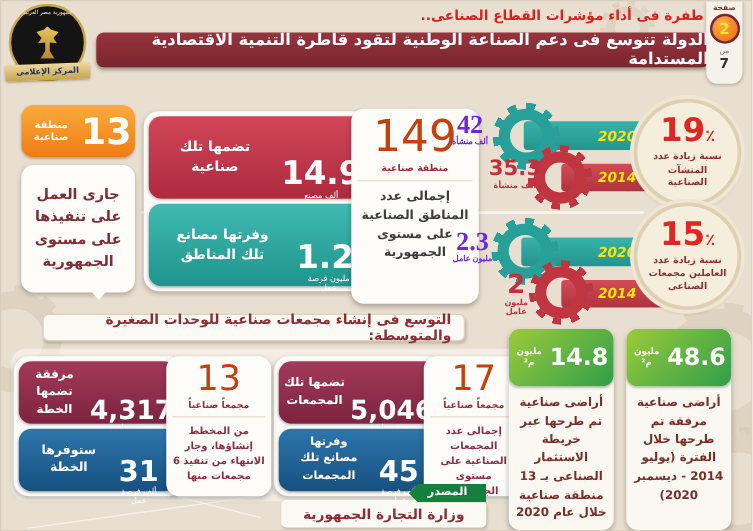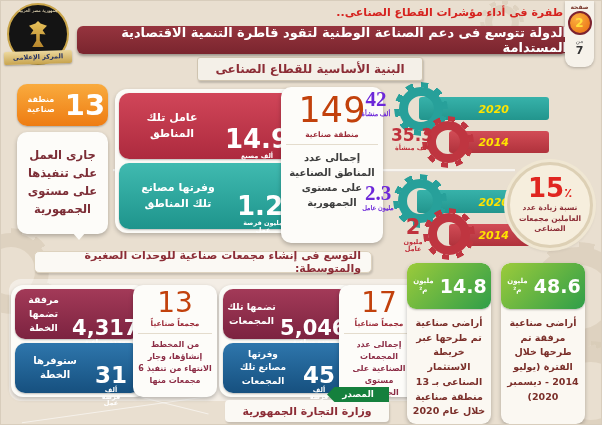--- a/index.html
+++ b/index.html
@@ -44,21 +44,21 @@
   .backing{background:#fcfbf7;border-radius:12px;box-shadow:0 2px 4px rgba(0,0,0,.22);z-index:1;}
   .pill{position:absolute;border-radius:10px;display:flex;align-items:center;justify-content:space-evenly;color:#fff;
         direction:rtl;z-index:1;box-shadow:0 1px 2px rgba(0,0,0,.25);}
   .orangebox{background:linear-gradient(180deg,#f9ab3e,#ee7c12);}
   .redbox{background:linear-gradient(180deg,#d14659,#ad2a3e);}
   .tealpill{background:linear-gradient(180deg,#40bab0,#1e948c);}
   .maroonpill{background:linear-gradient(180deg,#a33a58,#7c2340);}
   .bluepill{background:linear-gradient(180deg,#2e76ac,#16507f);}
   .numwrap{text-align:center;line-height:1.05;margin-top:34px;}
   .num{font-weight:bold;display:block;}
-  .unit{display:block;font-size:6.5px;font-weight:bold;}
+  .unit{display:block;font-size:6.5px;font-weight:normal;}
   .side-unit{font-size:8px;font-weight:bold;width:42px;text-align:center;line-height:1.3;}
   .note{font-weight:bold;text-align:center;line-height:1.45;}
   
   .wcard{position:absolute;background:#fdfcf9;border-radius:10px;box-shadow:0 2px 4px rgba(0,0,0,.25);text-align:center;
         direction:rtl;z-index:2;box-sizing:border-box;padding:6px 5px;}
   .big-maroon{color:#c2410c;font-weight:normal;line-height:1;}
   .sm-maroon{color:#9c2b38;font-weight:bold;font-size:7.5px;display:block;margin-top:2px;}
   .cardnote{font-weight:bold;line-height:1.5;border-top:1px solid #e4dccd;margin-top:5px;padding-top:5px;}
   .bubble{left:16px;top:131px;width:91px;height:102px;background:#fdfcf9;border-radius:10px;z-index:1;
         box-shadow:0 2px 4px rgba(0,0,0,.25);color:#7c2d36;font-weight:bold;font-size:11.5px;direction:rtl;
@@ -124,21 +124,20 @@
   <div class="abs lightpanel" style="left:8px;top:278px;width:410px;height:122px"></div>
 
   <div class="abs logo">
     <span class="ringtxt">جمهورية مصر العربية</span>
     <span class="eagle"></span>
     <span class="ringtxt">رئاسة مجلس الوزراء</span>
   </div>
   <div class="abs logobanner">المركز الإعلامى</div>
   <div class="abs tagline">طفرة فى أداء مؤشرات القطاع الصناعى..</div>
   <div class="abs titlebar">الدولة تتوسع فى دعم الصناعة الوطنية لتقود قاطرة التنمية الاقتصادية المستدامة</div>
-  <div class="abs subtitle">البنية الأساسية للقطاع الصناعى</div>
   <div class="abs pagestrip">
     <span class="pword">صفحة</span>
     <span class="pnum">2</span>
     <span class="pof">من</span>
     <span class="ptotal">7</span>
   </div>
 
   <div class="pill orangebox" style="left:16px;top:83px;width:91px;height:42px">
     <span class="num" dir="ltr" style="font-size:29px">13</span>
     <span class="side-unit">منطقة صناعية</span>
@@ -146,21 +145,21 @@
   <div class="abs bubble">
     <span>جارى العمل على تنفيذها على مستوى الجمهورية</span>
   </div>
 
   <div class="abs backing" style="left:114px;top:88px;width:192px;height:144px"></div>
   <div class="pill redbox" style="left:118px;top:92px;width:184px;height:66px">
     <span class="numwrap">
       <span class="num" dir="ltr" style="font-size:26px">14.9</span>
       <span class="unit">ألف مصنع</span>
     </span>
-    <span class="note" style="font-size:11px;width:78px">عامل تلك المناطق</span>
+    <span class="note" style="font-size:11px;width:78px">تضمها تلك صناعية</span>
   </div>
   <div class="pill tealpill" style="left:118px;top:162px;width:184px;height:66px">
     <span class="numwrap">
       <span class="num" dir="ltr" style="font-size:26px">1.2</span>
       <span class="unit" style="width:40px">مليون فرصة عمل</span>
     </span>
     <span class="note" style="font-size:11px;width:78px">وفرتها مصانع تلك المناطق</span>
   </div>
 
   <div class="wcard" style="left:280px;top:86px;width:102px;height:156px">
@@ -208,20 +207,24 @@
   </div>
   <div class="gear" style="left:427px;top:212px;width:42px;height:42px;color:#bf3540;z-index:1">
       <span class="teeth"></span>
       <span class="ring" style="border-width:9px"></span>
     </div>
   <div class="gval red-t" style="left:396px;top:216px;width:32px">
     <span class="gnum" dir="ltr" style="font-size:21px">2</span>
     <span class="gunit">مليون عامل</span>
   </div>
 
+  <div class="pcircle" style="left:506px;top:78px">
+    <div class="pct"><span>19</span><span class="pctsym">٪</span></div>
+    <div class="pclabel">نسبة زيادة عدد المنشآت الصناعية</div>
+  </div>
   <div class="pcircle" style="left:506px;top:161px">
     <div class="pct"><span>15</span><span class="pctsym">٪</span></div>
     <div class="pclabel">نسبة زيادة عدد العاملين مجمعات الصناعى</div>
   </div>
 
   <div class="abs s2banner">التوسع فى إنشاء مجمعات صناعية للوحدات الصغيرة والمتوسطة:</div>
 
   <div class="abs backing" style="left:10px;top:284px;width:136px;height:112px"></div>
   <div class="pill maroonpill" style="left:14px;top:288px;width:126px;height:50px">
     <span class="numwrap">

